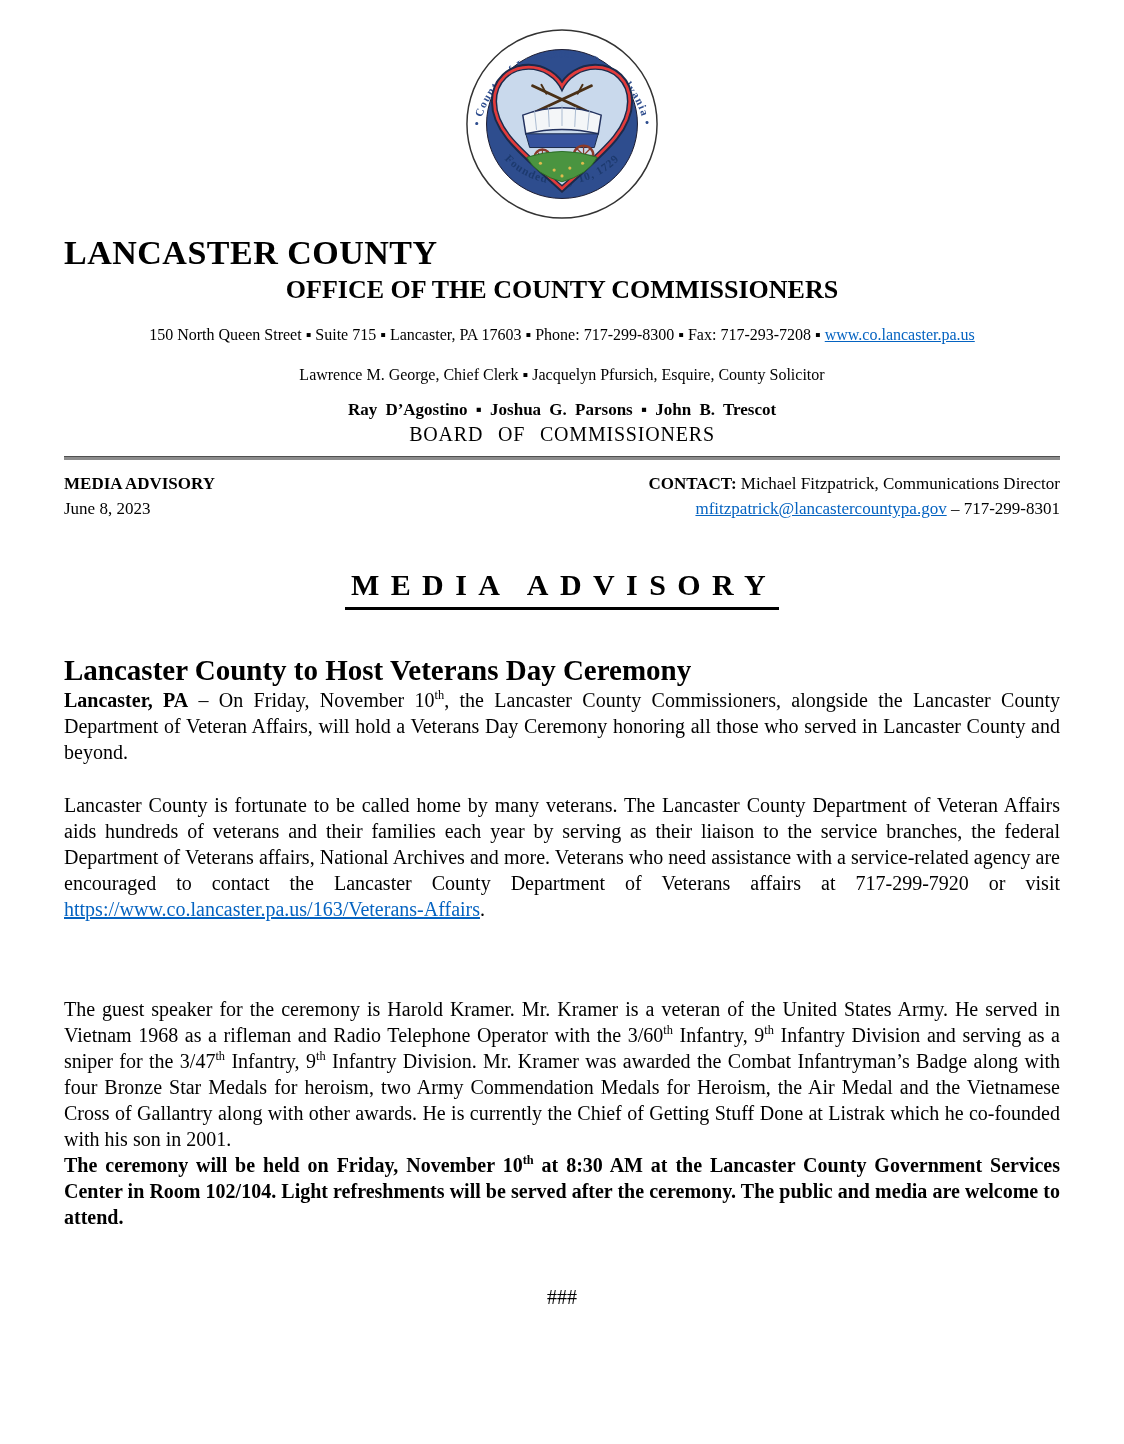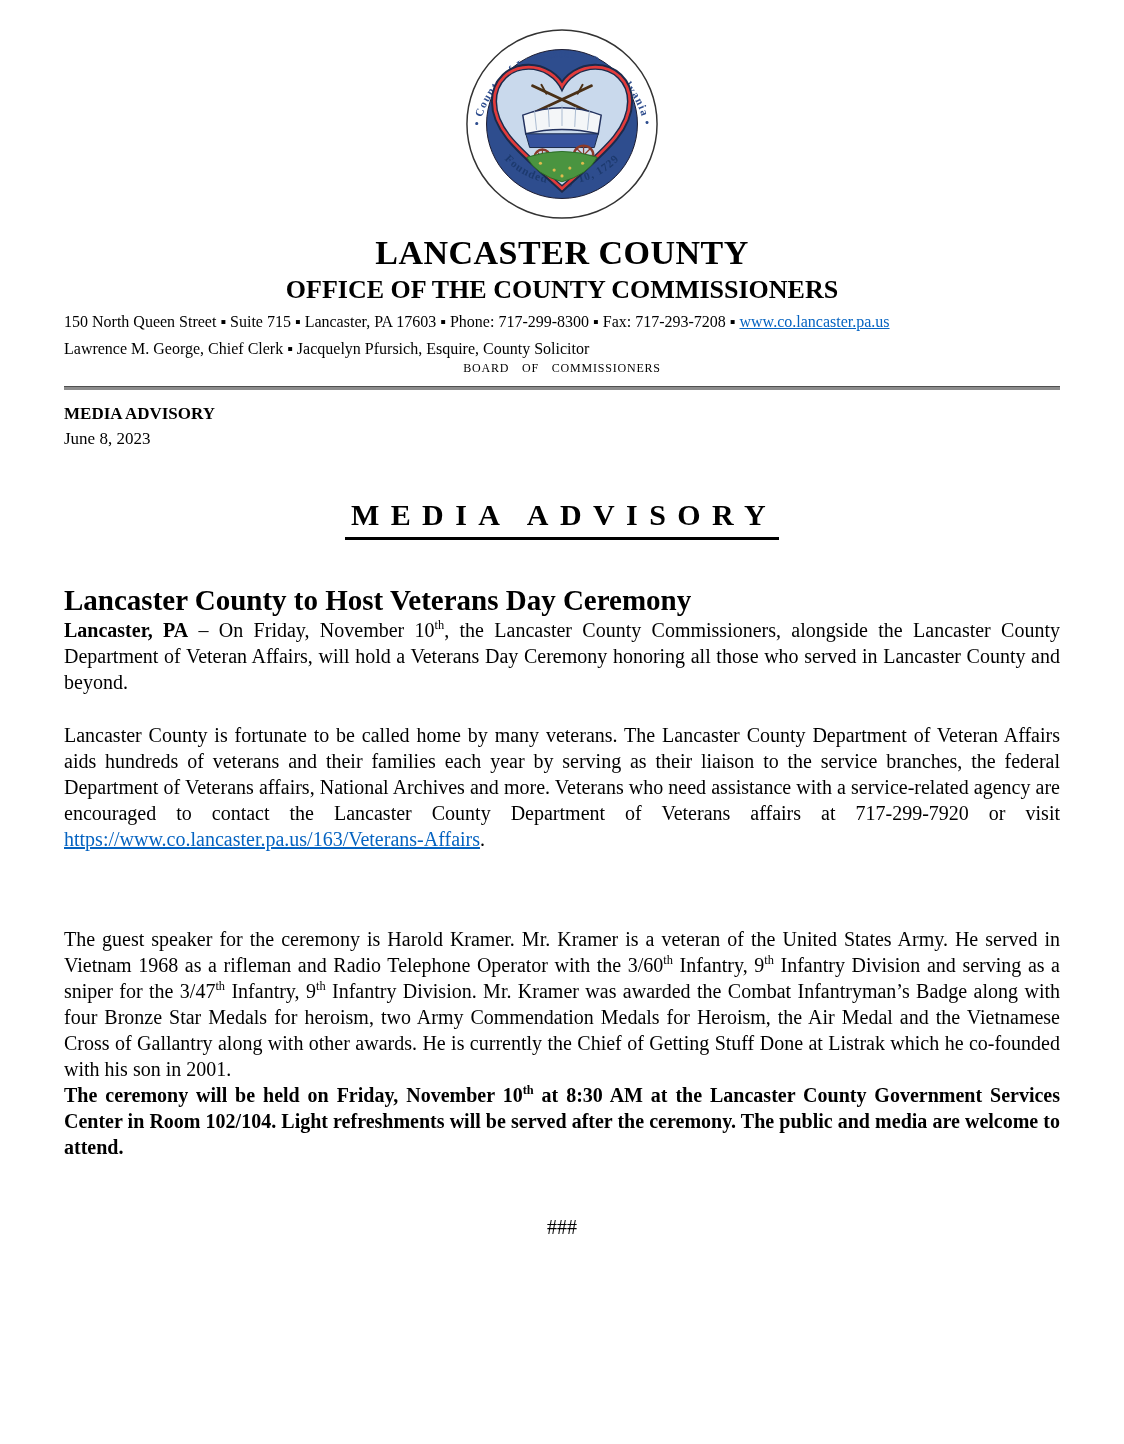--- a/index.html
+++ b/index.html
@@ -7,36 +7,36 @@
     width: 1124px; height: 1444px;
     font-family: "Liberation Serif", serif;
     color: #000;
     overflow: hidden;
   }
   .page { width: 1124px; height: 1444px; box-sizing: border-box; padding: 26px 64px 0 64px; }
 
   
   .seal-wrap { text-align: center; }
   .org-title {
-    text-align: center; font-size: 34px; font-weight: bold;
+    font-size: 34px; font-weight: bold;
     letter-spacing: 0.5px; margin-top: 8px; line-height: 1.1;
   }
   .office-title {
     text-align: center; font-size: 26px; font-weight: bold;
     margin-top: 4px; line-height: 1.15;
   }
   .address-line, .staff-line {
-    text-align: left; font-size: 16px; line-height: 1.22; margin-top: 7px;
+    text-align: center; font-size: 16px; line-height: 1.22; margin-top: 20px;
   }
   .commissioners-line {
     text-align: center; font-size: 17px; font-weight: bold; margin-top: 16px;
     word-spacing: 4px;
   }
   .board-label {
-    text-align: center; font-size: 12px; letter-spacing: 0.8px; word-spacing: 9px;
+    text-align: center; font-size: 20px; letter-spacing: 0.8px; word-spacing: 9px;
     margin-top: 3px;
   }
   .rule {
     margin-top: 10px; height: 3px; background: #8c8c8c;
     border-top: 1px solid #4f4f4f; border-bottom: none; border-left: none; border-right: none;
   }
 
   
   .meta-row { display: flex; justify-content: space-between; margin-top: 12px; font-size: 17px; }
   .meta-left { text-align: left; line-height: 1.45; }
@@ -115,28 +115,33 @@
         <circle cx="121" cy="140" r="1.6" fill="#e0bb4e"></circle>
         <circle cx="100" cy="153" r="1.6" fill="#e0bb4e"></circle>
       </g>
     </svg>
   </div>
 
   <div class="org-title">LANCASTER COUNTY</div>
   <div class="office-title">OFFICE OF THE COUNTY COMMISSIONERS</div>
   <div class="address-line"><span>150 North Queen Street ▪ Suite 715 ▪ Lancaster, PA 17603 ▪ Phone: 717-299-8300 ▪ Fax: 717-293-7208 ▪ </span><a class="doc-link" href="#" style="color: rgb(5, 99, 193);">www.co.lancaster.pa.us</a></div>
   <div class="staff-line">Lawrence M. George, Chief Clerk ▪ Jacquelyn Pfursich, Esquire, County Solicitor</div>
+  <div class="commissioners-line">Ray D’Agostino  ▪  Joshua G. Parsons  ▪  John B. Trescot</div>
   <div class="board-label">BOARD OF COMMISSIONERS</div>
 
   <hr class="rule">
 
   <div class="meta-row">
     <div class="meta-left">
       <div class="bold">MEDIA ADVISORY</div>
       <div>June 8, 2023</div>
+    </div>
+    <div class="meta-right">
+      <div><span class="bold">CONTACT:</span><span> Michael Fitzpatrick, Communications Director</span></div>
+      <div><a class="doc-link" href="#" style="color: rgb(5, 99, 193);">mfitzpatrick@lancastercountypa.gov</a><span> – 717-299-8301</span></div>
     </div>
   </div>
 
   <div class="headline-wrap">
     <span class="headline">MEDIA ADVISORY</span>
   </div>
 
   <div class="article-title">Lancaster County to Host Veterans Day Ceremony</div>
 
   <p class="body-paragraph p1"><span class="b">Lancaster, PA</span><span> – On Friday, November 10</span><span><sup>th</sup></span><span>, the Lancaster County Commissioners, alongside the Lancaster County Department of Veteran Affairs, will hold a Veterans Day Ceremony honoring all those who served in Lancaster County and beyond.</span></p>

